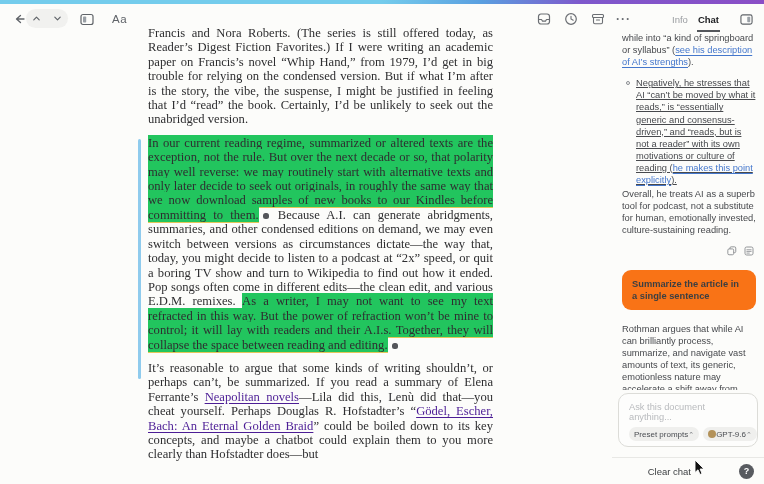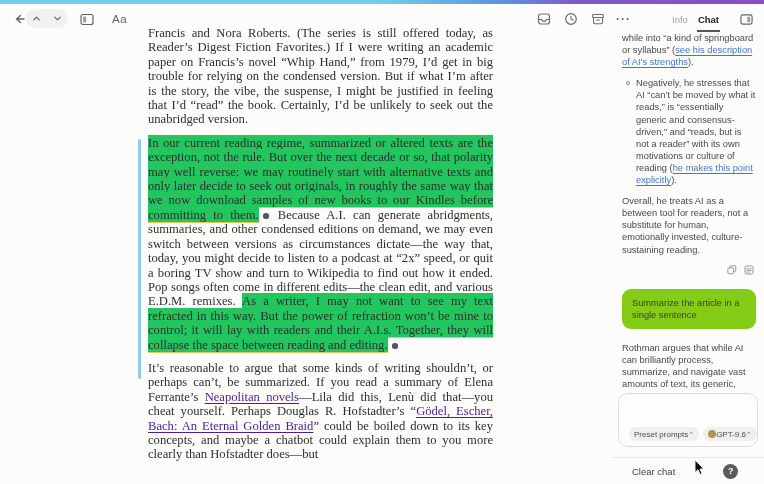--- a/index.html
+++ b/index.html
@@ -38,40 +38,40 @@
   .note-dot { display:inline-block; width:6px; height:6px; background:#54565a; border-radius:2.5px;
     margin:0 2px 0 4px; }
   .focus-bar { position:absolute; left:138px; top:139px; width:3px; height:240px; background:#8fcbed; border-radius:2px; }
 
   
   .sidebar { position:absolute; left:612px; top:32px; width:152px; height:424px; }
   .chat-scroll { position:absolute; top:0; left:10px; width:134px; height:358px; overflow:hidden;
     font-size:9.3px; line-height:12.1px; color:#47494d; }
   .chat-scroll .seg-link, .chat-link { color:#4477cc; }
   .chat-block { margin-bottom:9px; }
-  .bullet-row { display:flex; margin-bottom:9px; }
+  .bullet-row { display:flex; margin-bottom:2px;text-decoration:underline; }
   .bullet-marker { width:4px; height:4px; border:1px solid #8a8d91; border-radius:50%; margin:4px 6px 0 4px; flex:none; }
   .msg-actions { display:flex; justify-content:flex-end; gap:7px; margin:2px 2px 14px 0; }
-  .user-msg { background:#84cc16; border-radius:9px; padding:8px 10px; margin-bottom:13px; color:#3c3f42; }
+  .user-msg { background:#f97316; border-radius:9px; padding:8px 10px; margin-bottom:13px; color:#3c3f42;font-weight:bold; }
 
   
   .input-box { position:absolute; left:6px; top:361px; width:140px; height:54px;
     border:1px solid #dcdcd8; border-radius:10px; background:#fdfdfc; padding:8px 8px 5px 10px;
     display:flex; flex-direction:column; }
   .placeholder { font-size:9.3px; color:#b9bbbe; }
   .pill-row { margin-top:auto; display:flex; align-items:center; gap:4px; }
   .pill { background:#efefed; border-radius:7px; font-size:8px; color:#4a4d52; padding:2.5px 5px;
     display:flex; align-items:center; gap:0; white-space:nowrap; }
   .caret-up { font-size:7px; color:#75787d; transform:translateY(1px); }
   .model-glyph { display:inline-block; width:8px; height:8px; border-radius:50%; background:#b3925a; }
 
   
   .bottom-divider { position:absolute; left:612px; top:457px; width:152px; border-top:1px solid #e8e8e5; }
   .bottom-bar { position:absolute; left:612px; top:458px; width:152px; height:26px;
-    display:flex; align-items:center; justify-content:flex-start; padding:0 10px 0 20px;gap:48px; }
+    display:flex; align-items:center; justify-content:flex-end; padding:0 10px 0 20px;gap:48px; }
   .clear-chat { font-size:9.5px; color:#3c3f42; }
   .help-btn { width:15px; height:15px; border-radius:50%; background:#585b60; color:#fff;
     font-size:9px; font-weight:bold; display:flex; align-items:center; justify-content:center; }
 
   .cursor { position:absolute; left:694px; top:459px; }
   svg { display:block; }
 </style>
 </head>
 <body>
 
@@ -154,37 +154,38 @@
     <p><span class="">It’s reasonable to argue that some kinds of writing shouldn’t, or perhaps can’t, be summarized. If you read a summary of Elena Ferrante’s </span><span class="seg-link">Neapolitan novels</span><span class="">—Lila did this, Lenù did that—you cheat yourself. Perhaps Douglas R. Hofstadter’s “</span><span class="seg-link">Gödel, Escher, Bach: An Eternal Golden Braid</span><span class="">” could be boiled down to its key concepts, and maybe a chatbot could explain them to you more clearly than Hofstadter does—but</span></p>
   </div>
 
   <div class="sidebar">
     <div class="chat-scroll">
       <div class="chat-block"><span class="">while into “a kind of springboard or syllabus” (</span><span class="seg-link">see his description of AI’s strengths</span><span class="">).</span></div>
       <div class="bullet-row">
         <span class="bullet-marker"></span>
         <span><span class="">Negatively, he stresses that AI “can’t be moved by what it reads,” is “essentially generic and consensus-driven,” and “reads, but is not a reader” with its own motivations or culture of reading (</span><span class="seg-link">he makes this point explicitly</span><span class="">).</span></span>
       </div>
-      <div class="chat-block">Overall, he treats AI as a between tool for readers, not a substitute for human, emotionally invested, culture-sustaining reading.</div>
+      <div class="chat-block">Overall, he treats AI as a superb tool for podcast, not a substitute for human, emotionally invested, culture-sustaining reading.</div>
       <div class="msg-actions">
         <svg width="10" height="10" viewBox="0 0 12 12">
           <rect x="3.5" y="1" width="7" height="7" rx="1.5" stroke="#8a8d91" stroke-width="1.1" fill="none"></rect>
           <rect x="1" y="3.5" width="7" height="7" rx="1.5" stroke="#8a8d91" stroke-width="1.1" fill="#fcfcfa"></rect>
         </svg>
         <svg width="10" height="10" viewBox="0 0 12 12">
           <rect x="1.2" y="1.2" width="9.6" height="9.6" rx="2" stroke="#8a8d91" stroke-width="1.1" fill="none"></rect>
           <path d="M3.4 4.5 h5.2 M3.4 6.5 h5.2 M3.4 8.5 h3" stroke="#8a8d91" stroke-width="1" stroke-linecap="round"></path>
         </svg>
       </div>
       <div class="user-msg">Summarize the article in a single sentence</div>
       <div class="chat-block">Rothman argues that while AI can brilliantly process, summarize, and navigate vast amounts of text, its generic, emotionless nature may accelerate a shift away from slow, immersive reading toward fluid, mediated, and condensed encounters with text, changing what it means to be “well-read” even as a shrinking minority continues to value deep, traditional reading.</div>
 
     </div>
 
     <div class="input-box">
+      <span class="placeholder">Ask this document anything...</span>
       <div class="pill-row">
         <span class="pill">
           <span>Preset prompts</span>
           <span class="caret-up">⌃</span>
         </span>
         <span class="pill">
           <span class="model-glyph"></span>
           <span>GPT-9.6</span>
           <span class="caret-up">⌃</span>
         </span>

